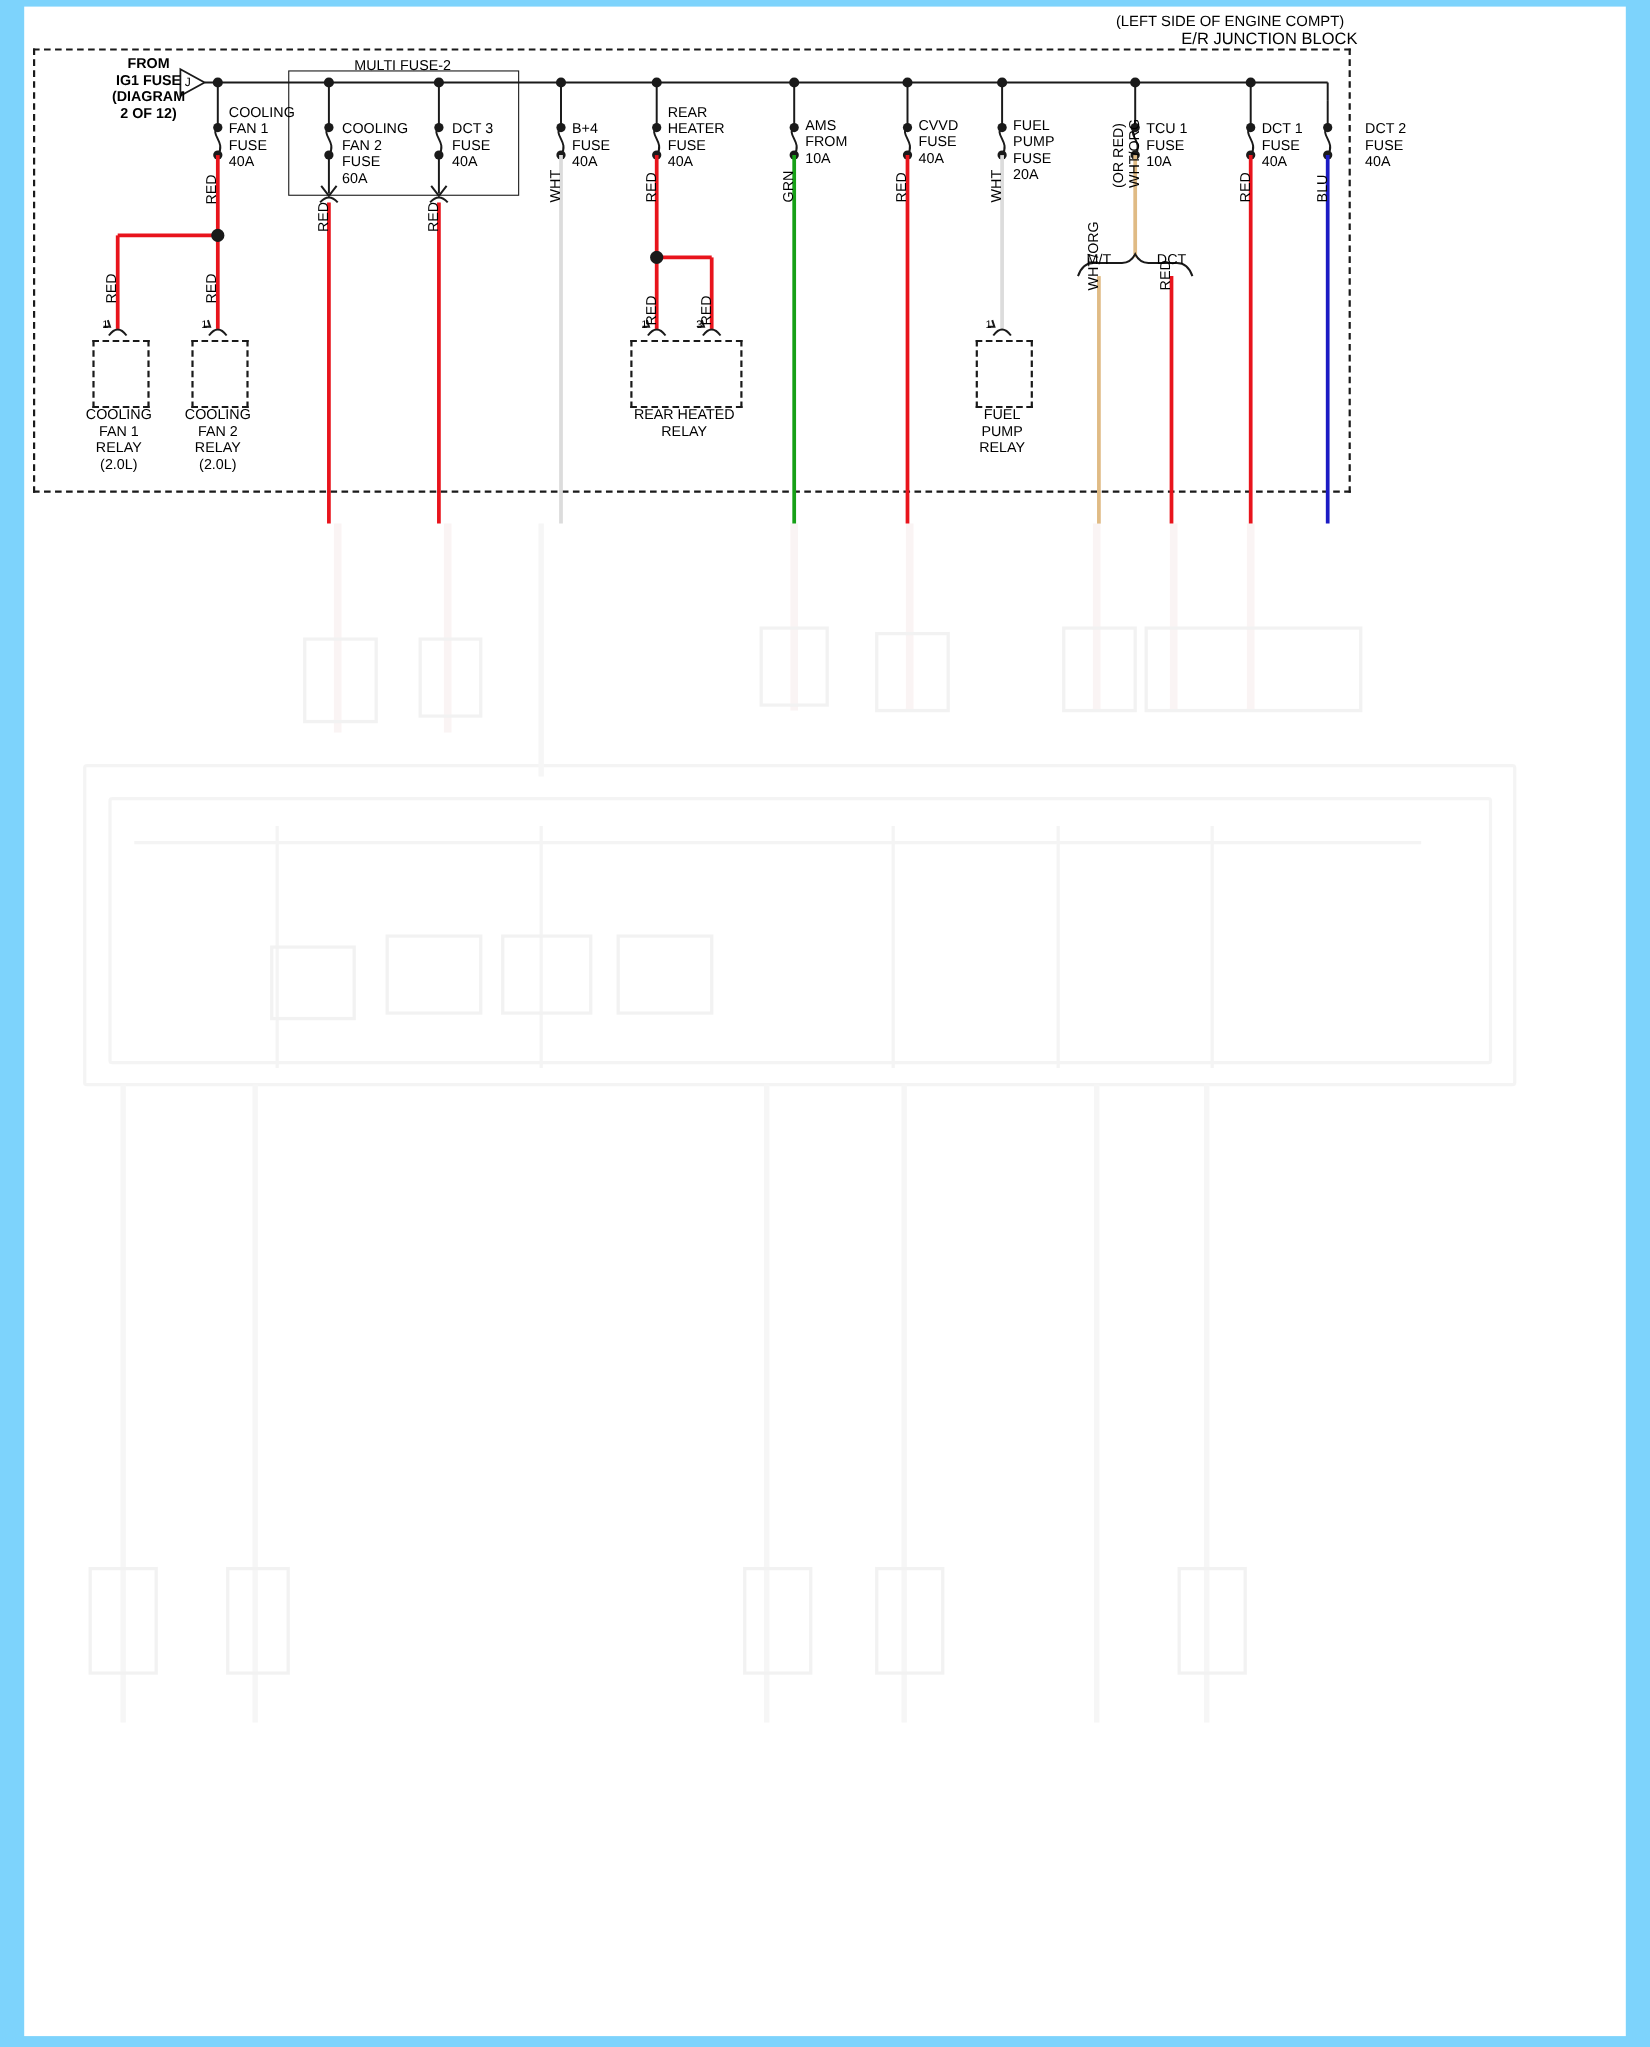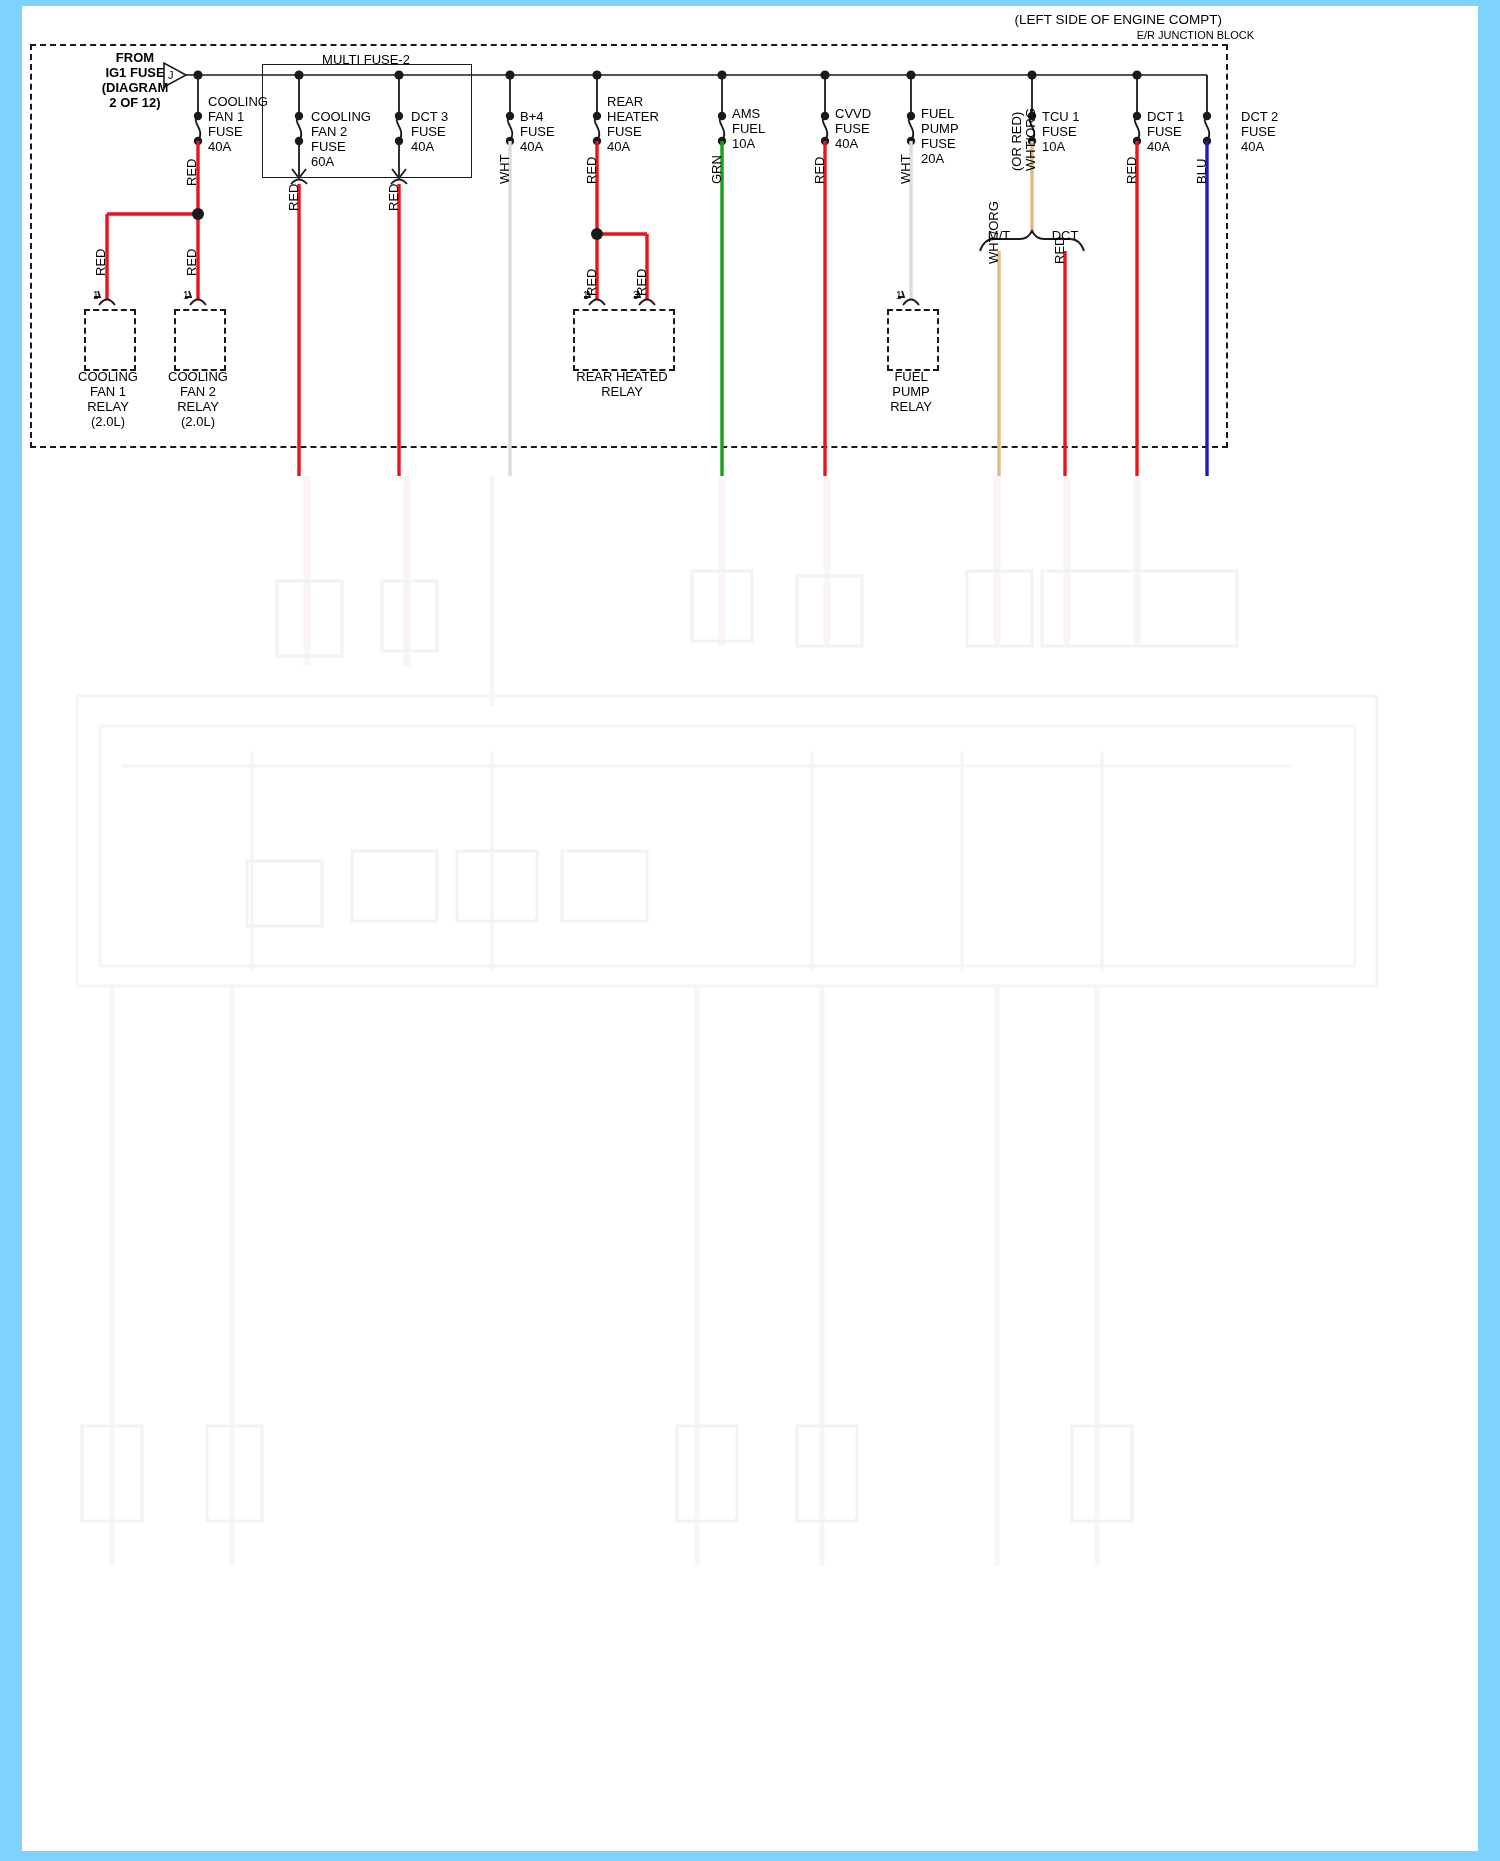--- a/index.html
+++ b/index.html
@@ -65,21 +65,21 @@
           <rect x="655" y="1420" width="60" height="95"></rect>
           <rect x="775" y="1420" width="60" height="95"></rect>
           <rect x="1050" y="1420" width="60" height="95"></rect>
         </g>
       </svg>
     </div>
 
     <div id="diagram">
 
       <div class="txt r" style="left:700px;top:6px;width:500px;font-size:13.5px;">(LEFT SIDE OF ENGINE COMPT)</div>
-      <div class="txt r" style="left:732px;top:22px;width:500px;font-size:11px;">E/R JUNCTION BLOCK</div>
+      <div class="txt r" style="left:712px;top:22px;width:500px;font-size:15px;">E/R JUNCTION BLOCK</div>
 
       <div class="dashbox" style="left:8px;top:38px;width:1194px;height:400px;"></div>
 
       <div class="solidbox" style="left:240px;top:58px;width:208px;height:112px;"></div>
       <div class="txt c" style="left:264px;top:46px;width:160px;">MULTI FUSE-2</div>
 
       <svg width="1210" height="440" style="position:absolute;left:0;top:0;">
 
         <g stroke="#1a1a1a" stroke-width="1.6" fill="none">
           <path d="M142 57 L142 81 L164 69 Z"></path>
@@ -231,21 +231,21 @@
 FUSE
 40A</div>
       <div class="txt" style="left:498px;top:103px;">B+4
 FUSE
 40A</div>
       <div class="txt" style="left:585px;top:88px;">REAR
 HEATER
 FUSE
 40A</div>
       <div class="txt" style="left:710px;top:100px;">AMS
-FUEL
+FROM
 10A</div>
       <div class="txt" style="left:813px;top:100px;">CVVD
 FUSE
 40A</div>
       <div class="txt" style="left:899px;top:100px;">FUEL
 PUMP
 FUSE
 20A</div>
       <div class="txt" style="left:1020px;top:103px;">TCU 1
 FUSE

